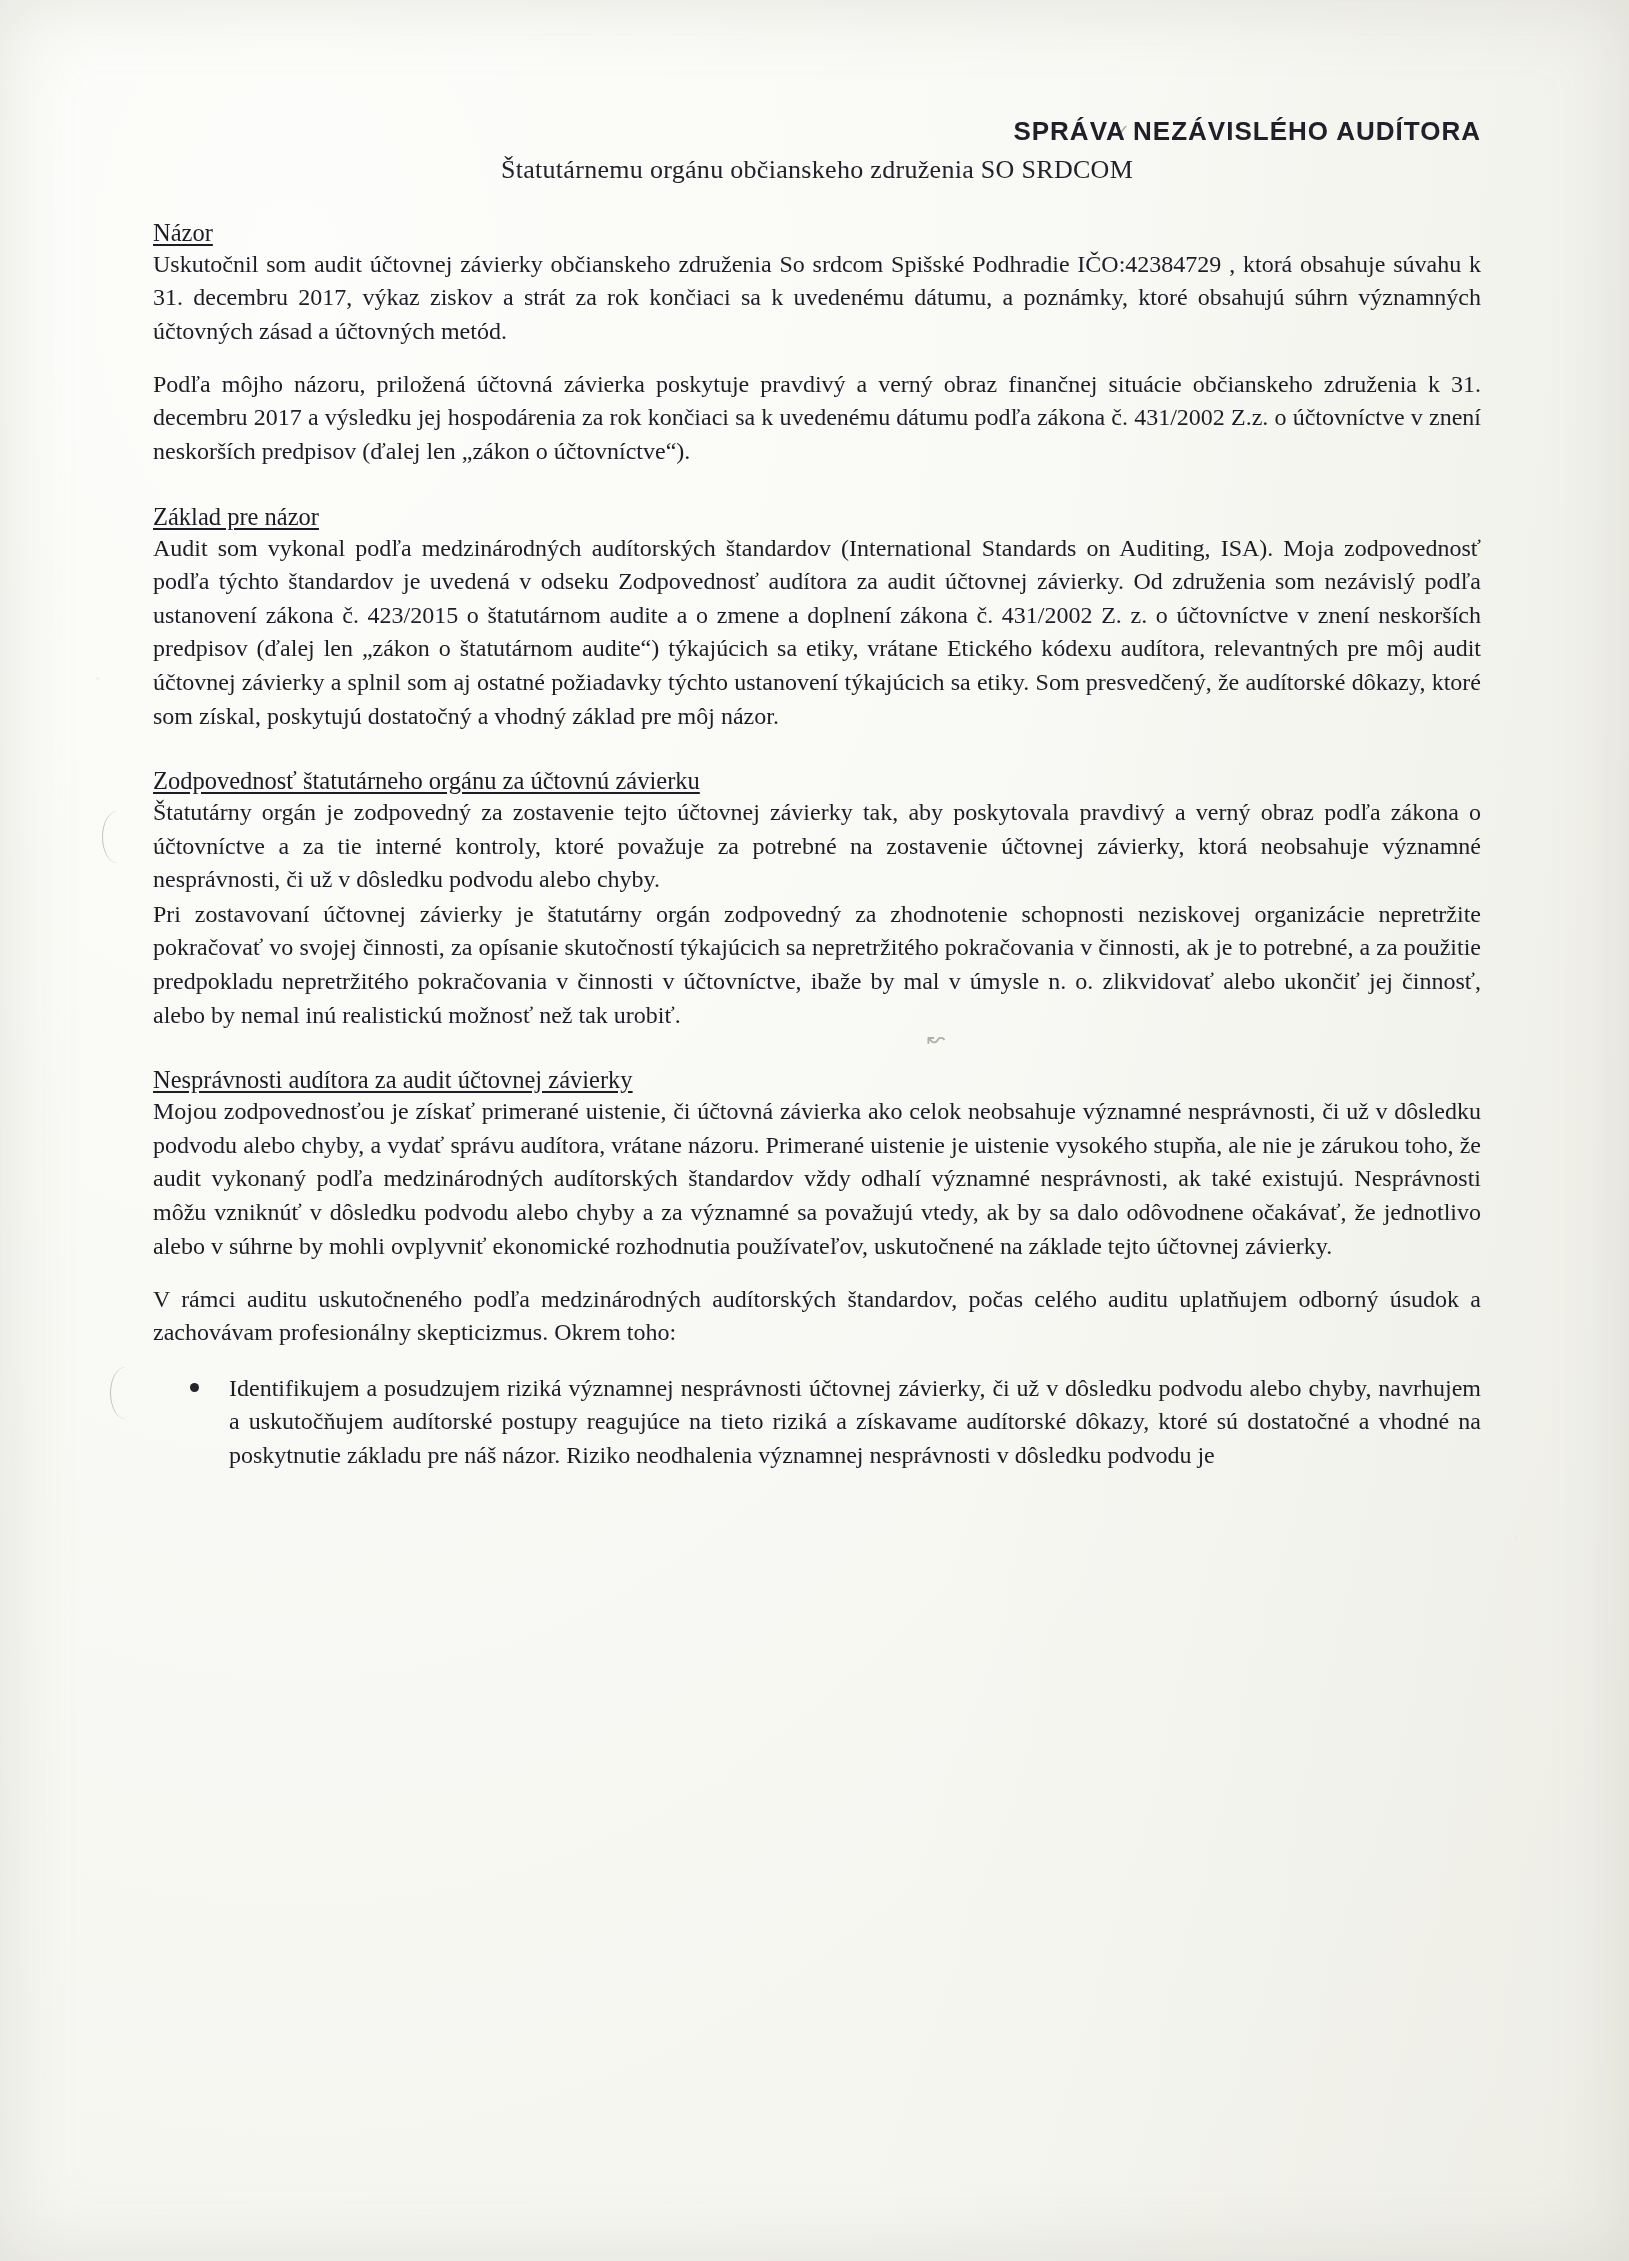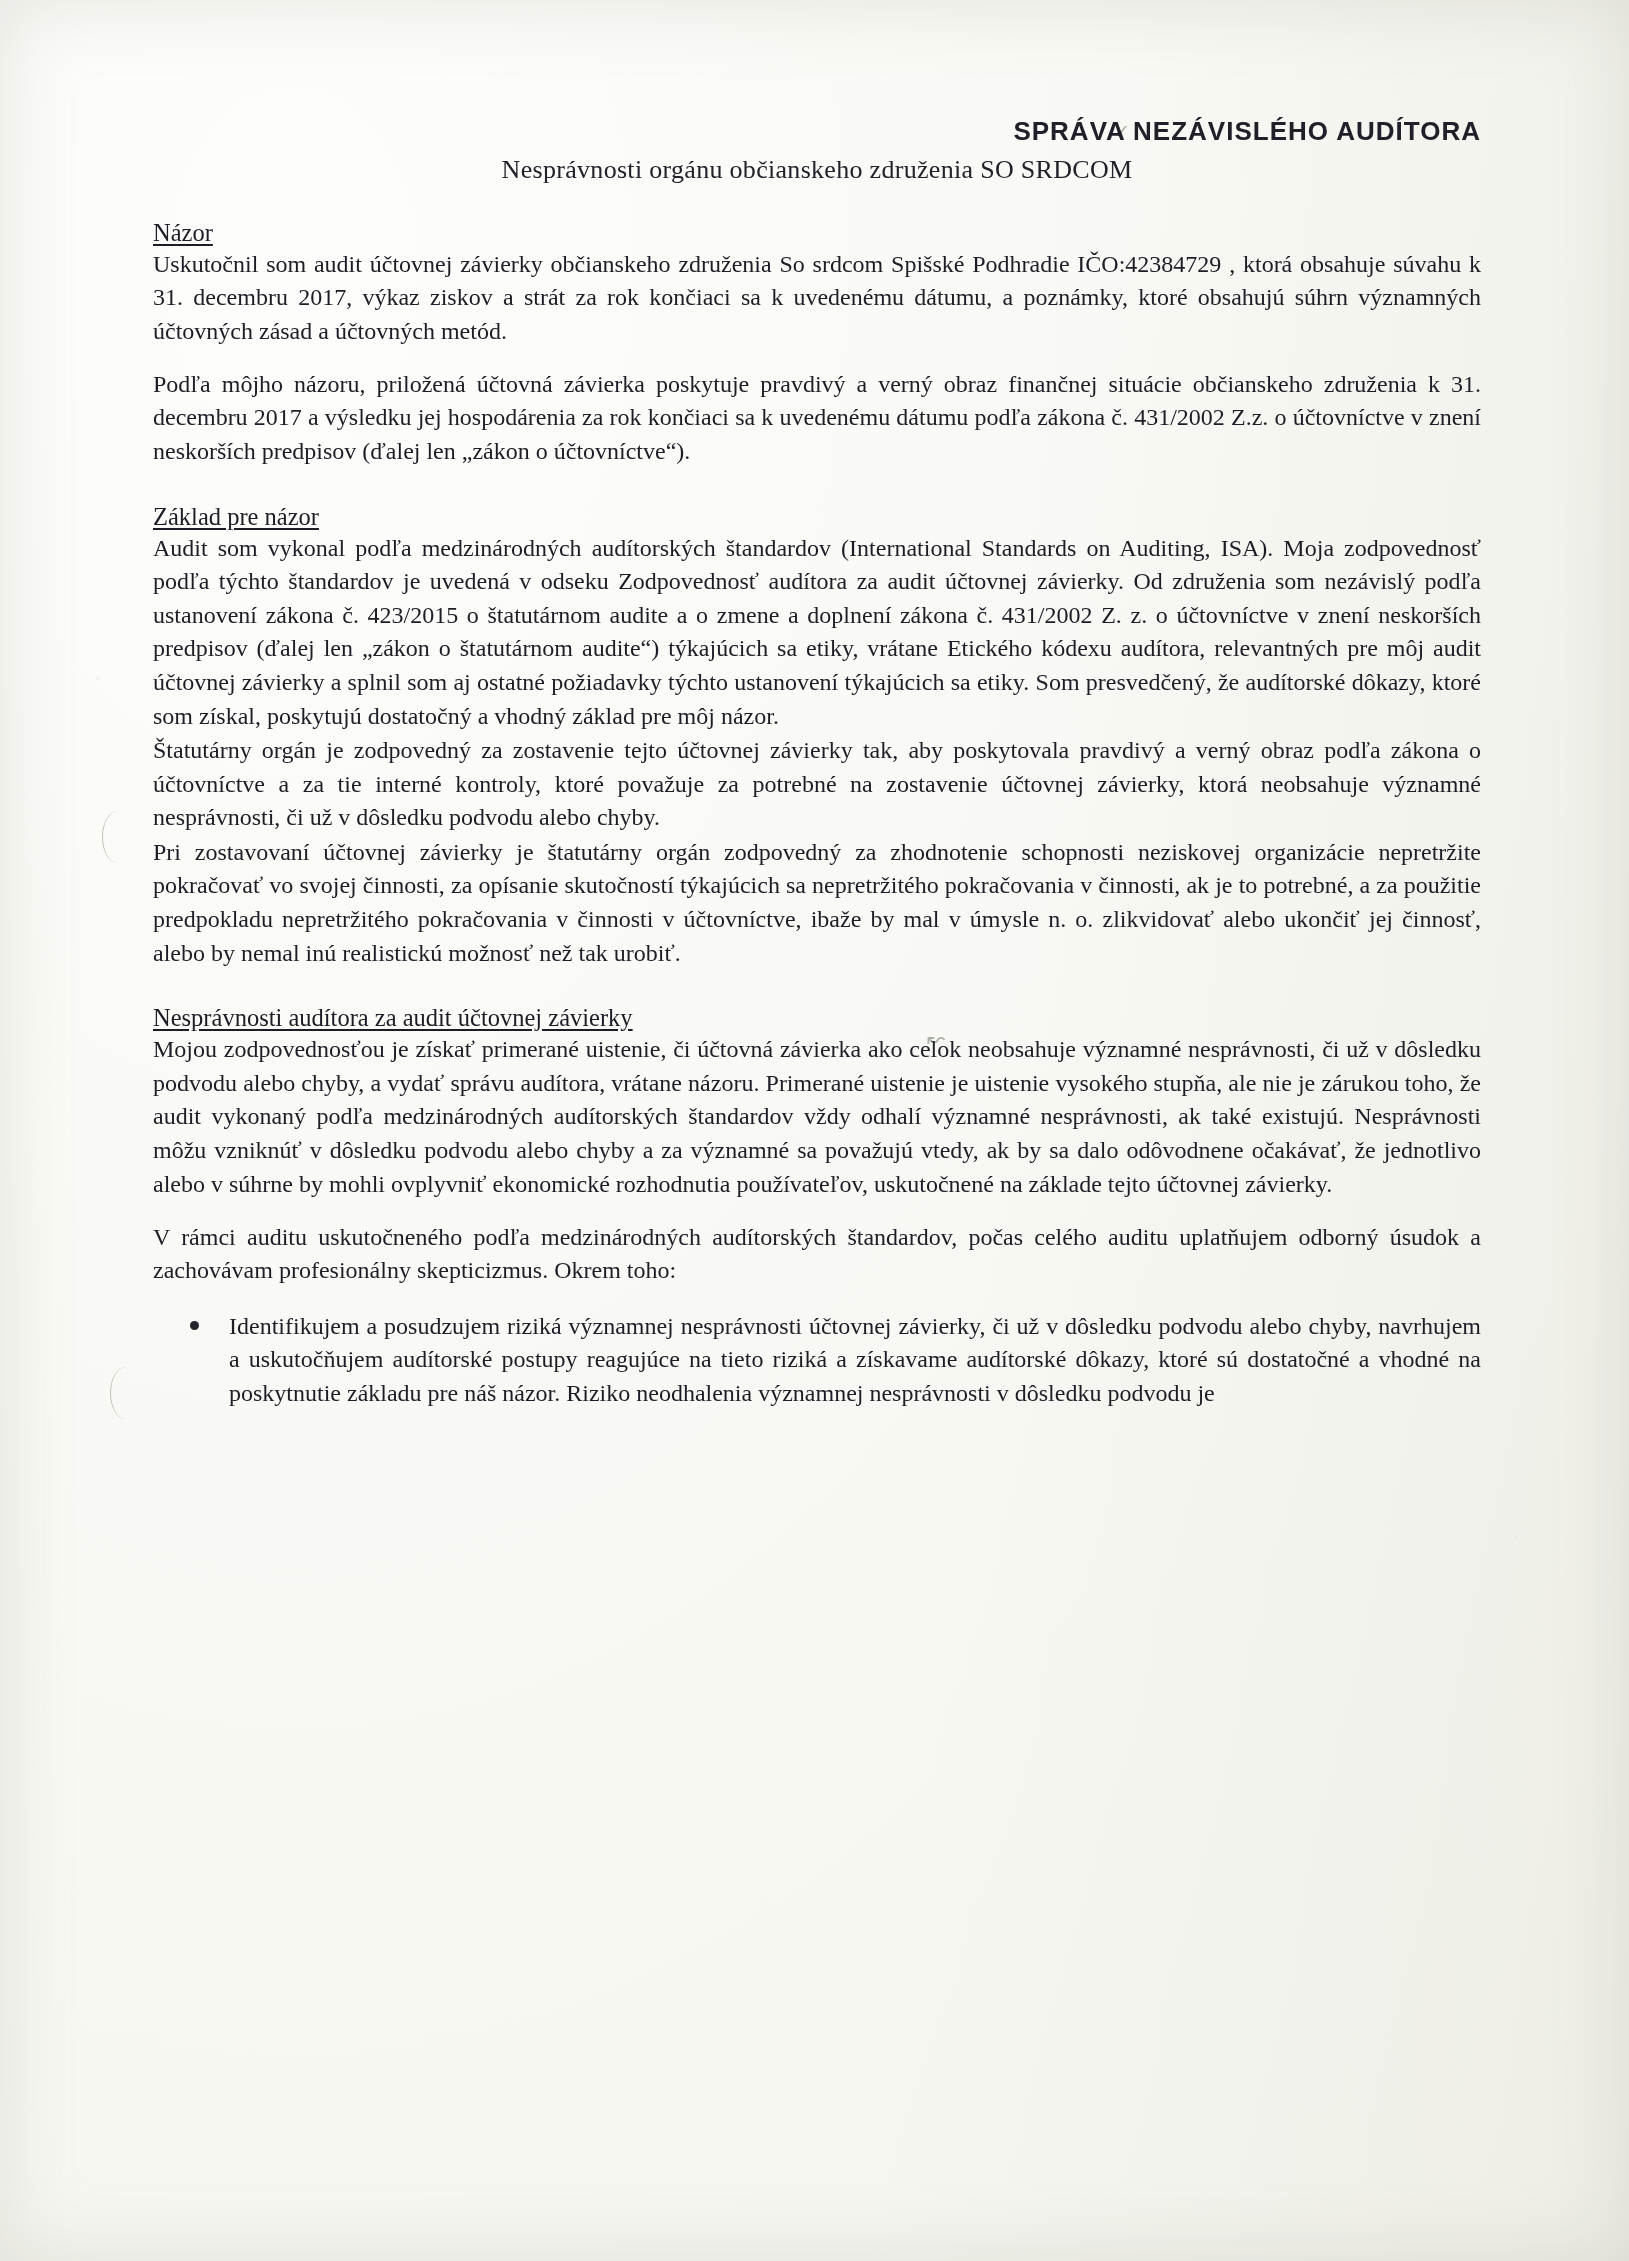--- a/index.html
+++ b/index.html
@@ -129,30 +129,31 @@
   <div class="edge-shadow"></div>
 
   <div class="mark" style="left:1114px; top:120px;">✓</div>
   <div class="mark" style="left:927px; top:1026px; font-size:22px;">↜</div>
   <div class="arc" style="left:102px; top:811px;"></div>
   <div class="arc" style="left:110px; top:1367px;"></div>
 
   <div class="content">
 
     <div class="doc-title">SPRÁVA NEZÁVISLÉHO AUDÍTORA</div>
-    <div class="doc-subtitle">Nesprávnosti orgánu občianskeho združenia  SO SRDCOM</div>
+    <div class="doc-subtitle">Štatutárnemu orgánu občianskeho združenia  SO SRDCOM</div>
 
 
     <div class="u-heading">Názor</div>
     <p class="body">Uskutočnil som audit účtovnej závierky  občianskeho združenia So srdcom Spišské Podhradie IČO:42384729 , ktorá obsahuje súvahu k 31. decembru 2017, výkaz ziskov a strát za rok končiaci sa k uvedenému dátumu, a poznámky, ktoré obsahujú súhrn významných účtovných zásad a účtovných metód.</p>
     <p class="body gap">Podľa môjho názoru, priložená účtovná závierka poskytuje pravdivý a verný obraz finančnej situácie občianskeho združenia k 31. decembru 2017 a výsledku jej hospodárenia za rok končiaci sa k uvedenému dátumu podľa zákona č. 431/2002 Z.z. o účtovníctve v znení neskorších predpisov (ďalej len „zákon o účtovníctve“).</p>
 
     <div class="u-heading">Základ pre názor</div>
     <p class="body">Audit som vykonal podľa medzinárodných audítorských štandardov (International Standards on Auditing, ISA). Moja zodpovednosť podľa týchto štandardov je uvedená v odseku Zodpovednosť audítora za audit účtovnej závierky. Od združenia  som nezávislý podľa ustanovení zákona č. 423/2015 o štatutárnom audite a o zmene a doplnení zákona č. 431/2002 Z. z. o účtovníctve v znení neskorších predpisov (ďalej len „zákon o štatutárnom audite“) týkajúcich sa etiky, vrátane Etického kódexu audítora, relevantných pre môj audit účtovnej závierky a splnil som aj ostatné požiadavky týchto ustanovení týkajúcich sa etiky. Som presvedčený, že audítorské dôkazy, ktoré som získal, poskytujú dostatočný a vhodný základ pre môj názor.</p>
 
+    <div class="u-heading">Zodpovednosť štatutárneho orgánu za účtovnú závierku</div>
     <p class="body">Štatutárny orgán je zodpovedný za zostavenie tejto účtovnej závierky tak, aby poskytovala pravdivý a verný obraz podľa zákona o účtovníctve a za tie interné kontroly, ktoré považuje za potrebné na zostavenie účtovnej závierky, ktorá neobsahuje významné nesprávnosti, či už v dôsledku podvodu alebo chyby.</p>
     <p class="body">Pri zostavovaní účtovnej závierky je štatutárny orgán zodpovedný za zhodnotenie schopnosti neziskovej organizácie nepretržite pokračovať vo svojej činnosti, za opísanie skutočností týkajúcich sa nepretržitého pokračovania v činnosti, ak je to potrebné, a za použitie predpokladu nepretržitého pokračovania v činnosti v účtovníctve, ibaže by mal v úmysle n. o. zlikvidovať alebo ukončiť jej činnosť, alebo by nemal inú realistickú možnosť než tak urobiť.</p>
 
     <div class="u-heading">Nesprávnosti audítora za audit účtovnej závierky</div>
     <p class="body">Mojou zodpovednosťou je získať primerané uistenie, či účtovná závierka ako celok neobsahuje významné nesprávnosti, či už v dôsledku podvodu alebo chyby, a vydať správu audítora, vrátane názoru.  Primerané uistenie je uistenie vysokého stupňa, ale nie je zárukou toho, že audit vykonaný podľa medzinárodných audítorských štandardov vždy odhalí významné nesprávnosti, ak také existujú. Nesprávnosti môžu vzniknúť v dôsledku podvodu alebo chyby a za významné sa považujú vtedy, ak by sa dalo odôvodnene očakávať, že jednotlivo alebo v súhrne by mohli ovplyvniť ekonomické rozhodnutia používateľov, uskutočnené na základe tejto účtovnej závierky.</p>
     <p class="body gap">V rámci auditu uskutočneného podľa medzinárodných audítorských štandardov, počas celého auditu uplatňujem odborný úsudok a zachovávam  profesionálny skepticizmus. Okrem toho:</p>
 
     <ul class="bullets">
       <li>
         <span class="dot"></span>

